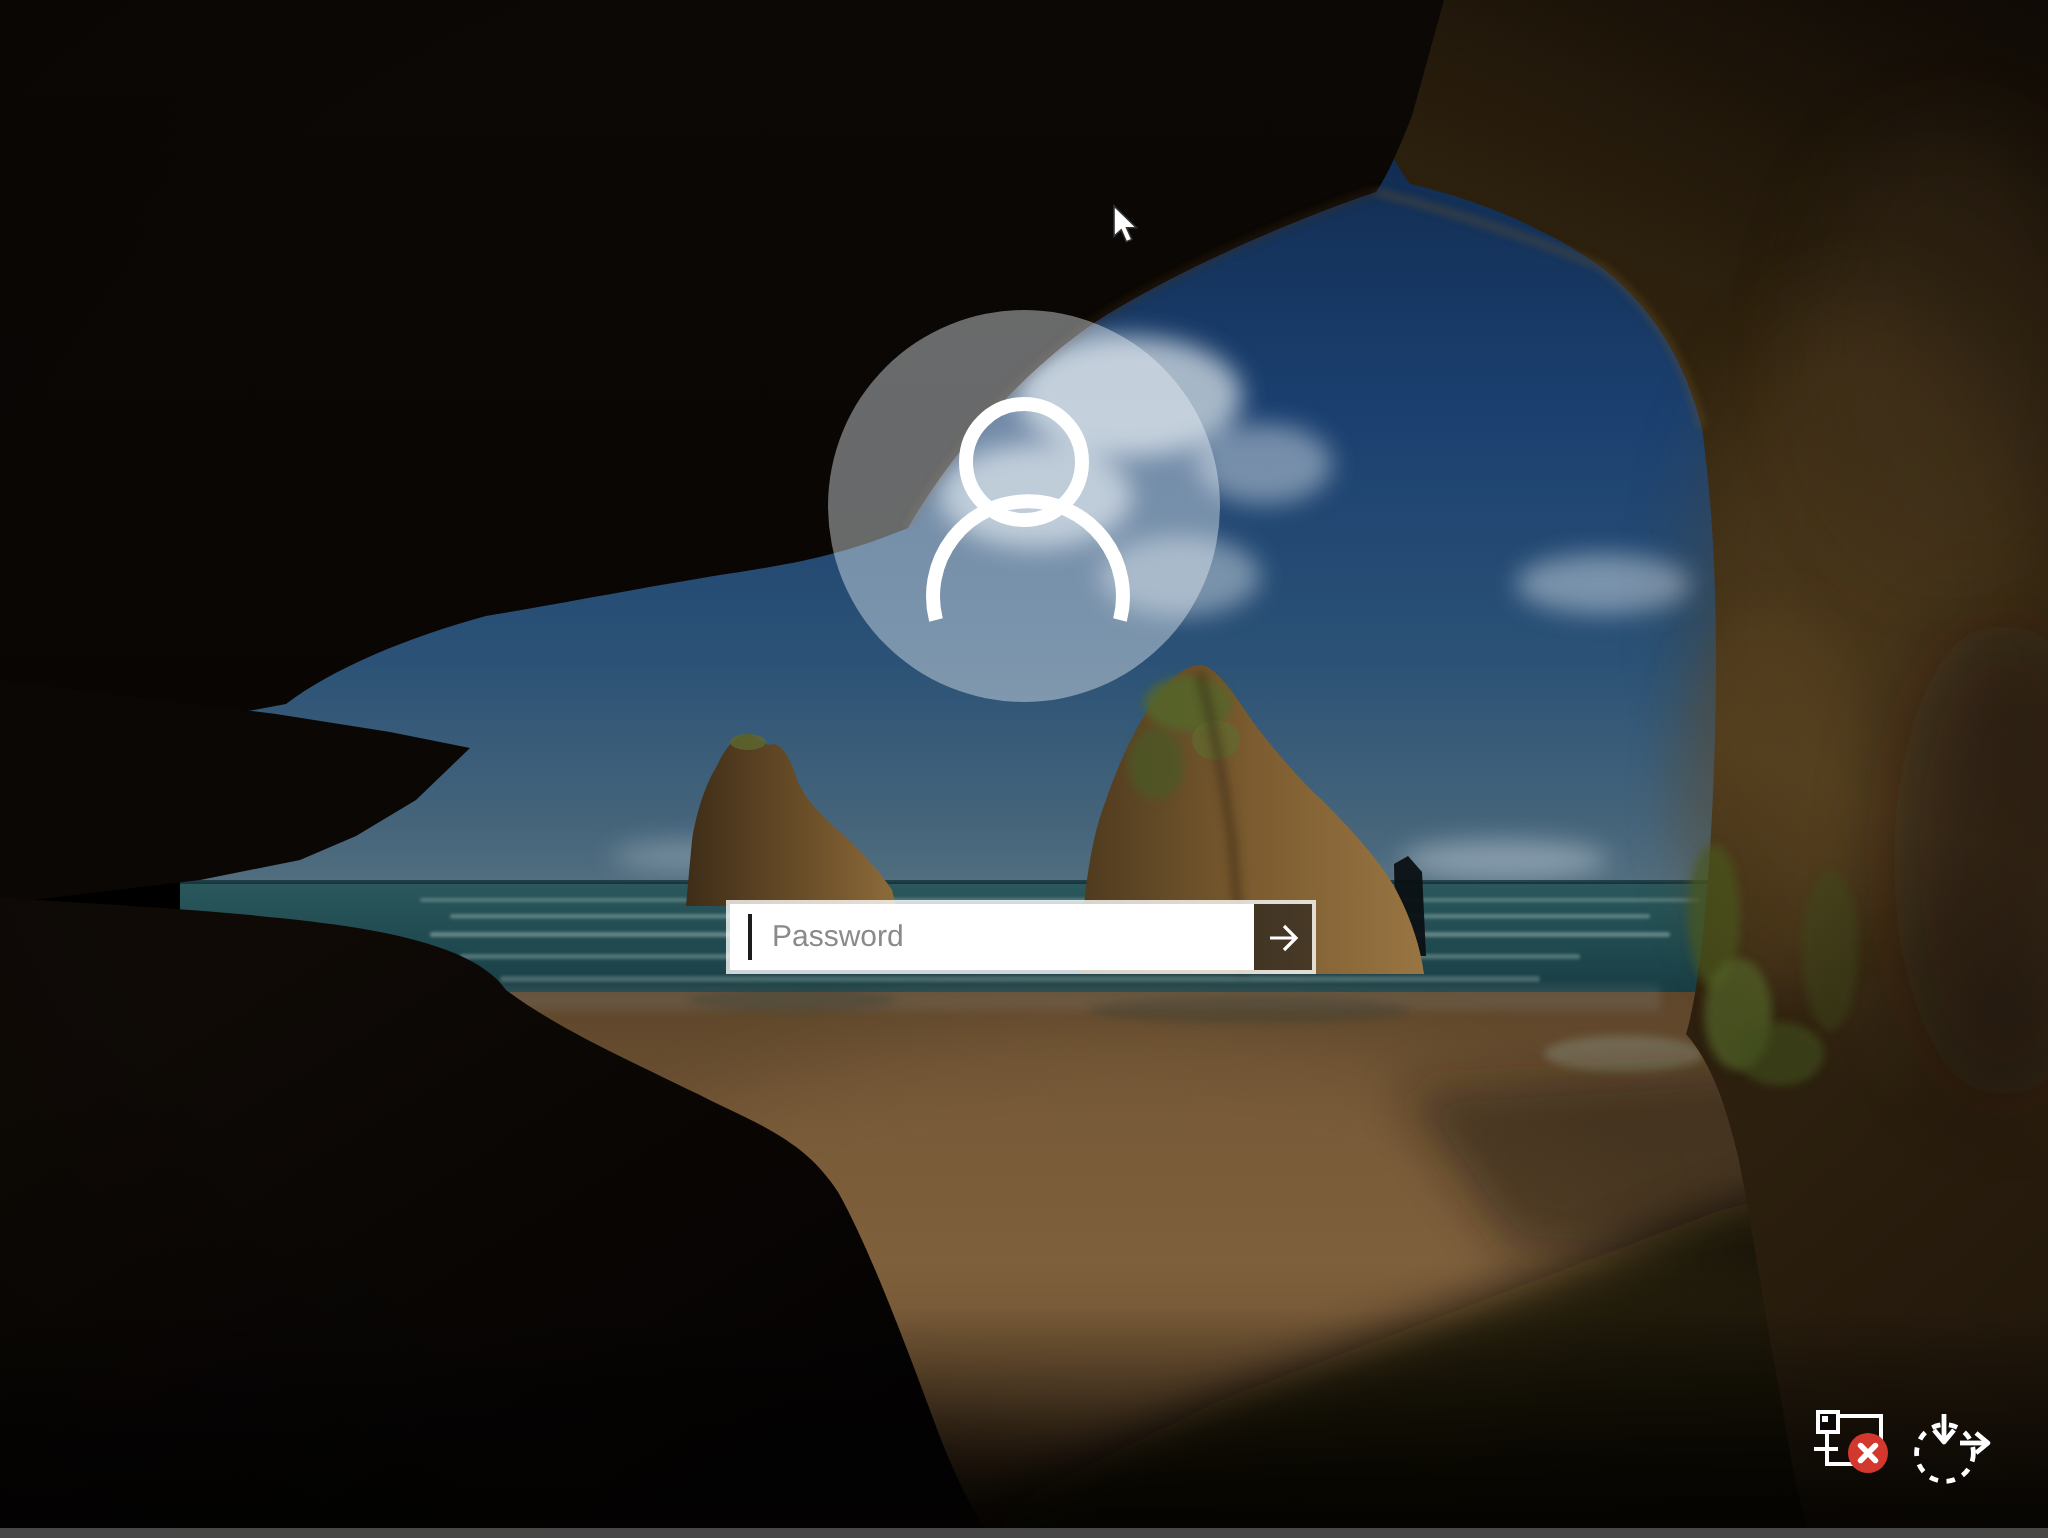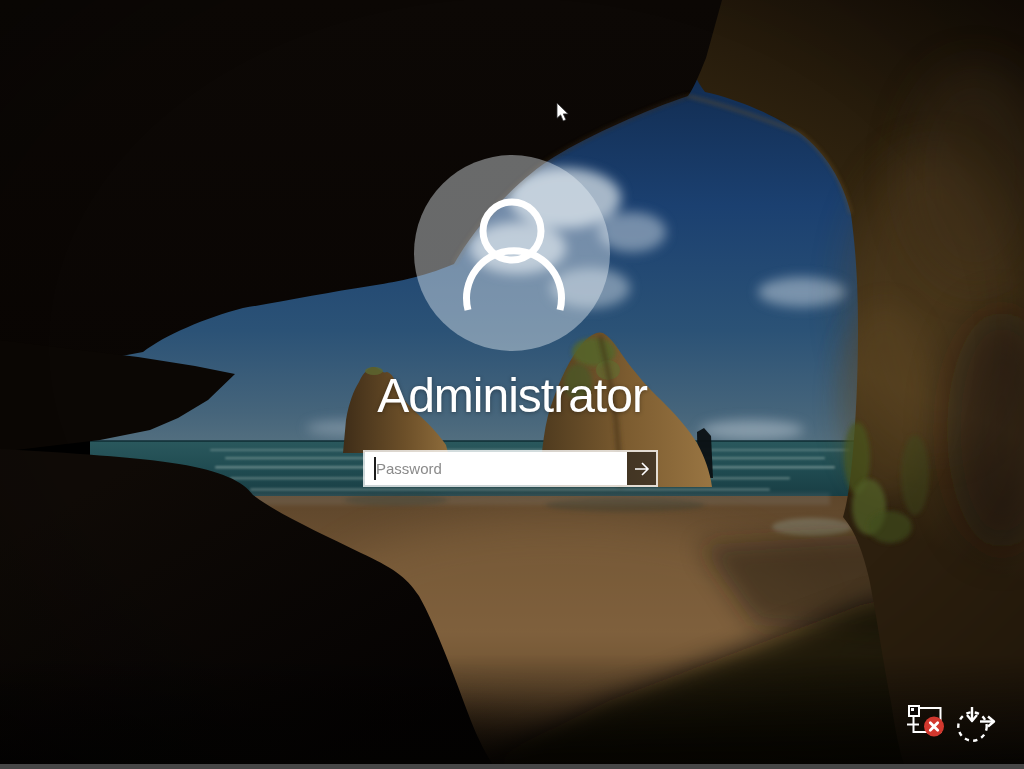--- a/index.html
+++ b/index.html
@@ -24,21 +24,21 @@
 
   
   .pwbox{
     position:absolute;left:363px;top:450px;width:295px;height:37px;
     border:2px solid rgba(255,255,255,0.78);box-sizing:border-box;
     display:flex;align-items:stretch;
   }
   .pwinput{
     flex:1;min-width:0;border:0;outline:0;background:#fff;
     font-family:"Liberation Sans",sans-serif;font-size:15px;color:#111;
-    padding:0 8px 0 11px;border-radius:0;
+    padding:0 8px 0 21px;border-radius:0;
   }
   .pwinput::placeholder{color:#8a8a8a;opacity:1;}
   .caret{position:absolute;left:9px;top:5px;width:1.5px;height:23px;background:#1c1c1c;}
   .submit{
     width:29px;border:0;outline:0;padding:0;margin:0;cursor:pointer;
     background:rgba(20,22,26,0.55);
     display:flex;align-items:center;justify-content:center;
   }
 
   
@@ -194,21 +194,20 @@
     <rect x="0" y="764" width="1024" height="5" fill="#474747"></rect>
   </svg>
 
   <div class="avatar">
     <svg width="196" height="196" viewBox="0 0 196 196" aria-hidden="true">
       <circle cx="98" cy="76" r="29" fill="none" stroke="#ffffff" stroke-width="7"></circle>
       <path d="M54,155 A47.5,47.5 0 1 1 146,155" fill="none" stroke="#ffffff" stroke-width="7"></path>
     </svg>
   </div>
 
-  <div class="username">Administrator</div>
 
   <div class="pwbox">
     <input class="pwinput" type="text" placeholder="Password" style="">
     <div class="caret"></div>
     <button class="submit">
       <svg width="18" height="18" viewBox="0 0 18 18" aria-hidden="true">
         <path d="M2,9 H15 M9,3 L15,9 L9,15" fill="none" stroke="#ffffff" stroke-width="1.6"></path>
       </svg>
     </button>
   </div>

